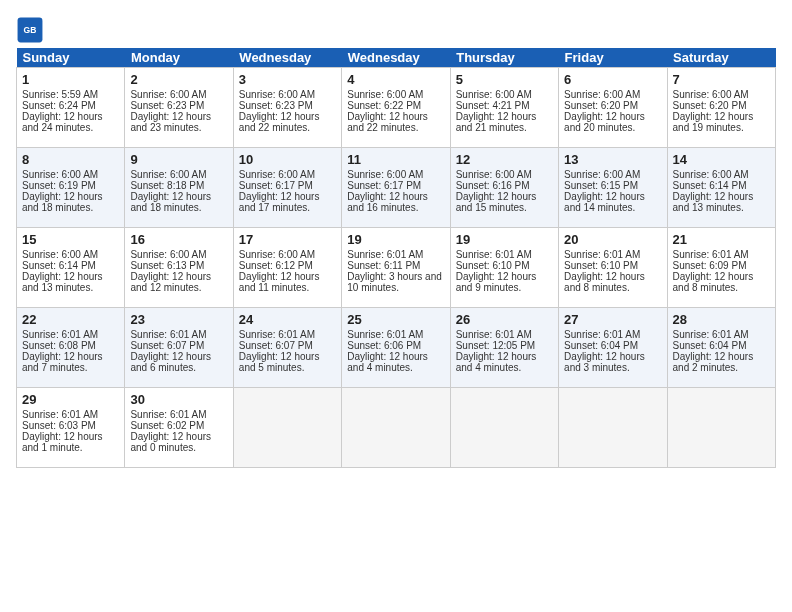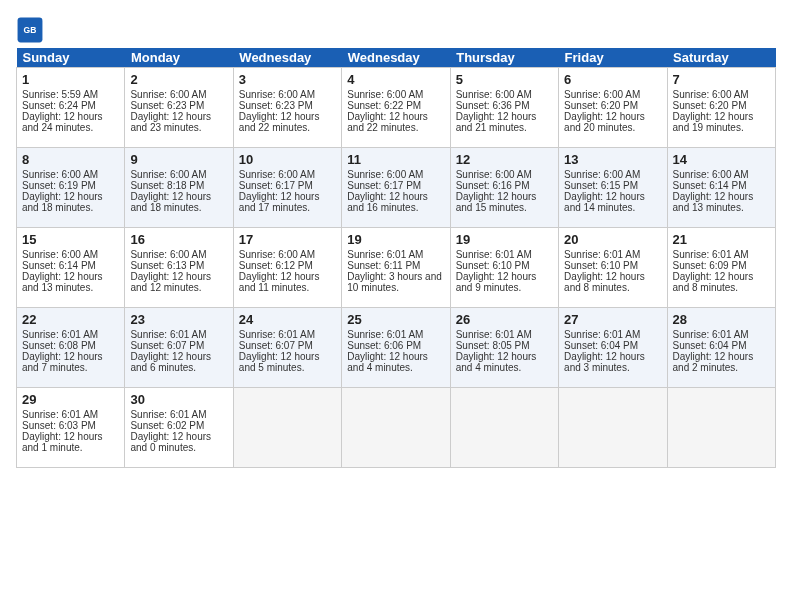--- a/index.html
+++ b/index.html
@@ -118,21 +118,21 @@
       <th>Friday</th>
       <th>Saturday</th>
     </tr>
   </thead>
   <tbody id="calendar-body">
   <tr>
         <td><span class="day-num">1</span><span>Sunrise: 5:59 AM</span><br><span>Sunset: 6:24 PM</span><br><span>Daylight: 12 hours and 24 minutes.</span></td>
         <td><span class="day-num">2</span><span>Sunrise: 6:00 AM</span><br><span>Sunset: 6:23 PM</span><br><span>Daylight: 12 hours and 23 minutes.</span></td>
         <td><span class="day-num">3</span><span>Sunrise: 6:00 AM</span><br><span>Sunset: 6:23 PM</span><br><span>Daylight: 12 hours and 22 minutes.</span></td>
         <td><span class="day-num">4</span><span>Sunrise: 6:00 AM</span><br><span>Sunset: 6:22 PM</span><br><span>Daylight: 12 hours and 22 minutes.</span></td>
-        <td><span class="day-num">5</span><span>Sunrise: 6:00 AM</span><br><span>Sunset: 6:36 PM</span><br><span>Daylight: 12 hours and 21 minutes.</span></td>
+        <td><span class="day-num">5</span><span>Sunrise: 6:00 AM</span><br><span>Sunset: 4:21 PM</span><br><span>Daylight: 12 hours and 21 minutes.</span></td>
         <td><span class="day-num">6</span><span>Sunrise: 6:00 AM</span><br><span>Sunset: 6:20 PM</span><br><span>Daylight: 12 hours and 20 minutes.</span></td>
         <td><span class="day-num">7</span><span>Sunrise: 6:00 AM</span><br><span>Sunset: 6:20 PM</span><br><span>Daylight: 12 hours and 19 minutes.</span></td>
       </tr>
       <tr>
         <td><span class="day-num">8</span><span>Sunrise: 6:00 AM</span><br><span>Sunset: 6:19 PM</span><br><span>Daylight: 12 hours and 18 minutes.</span></td>
         <td><span class="day-num">9</span><span>Sunrise: 6:00 AM</span><br><span>Sunset: 8:18 PM</span><br><span>Daylight: 12 hours and 18 minutes.</span></td>
         <td><span class="day-num">10</span><span>Sunrise: 6:00 AM</span><br><span>Sunset: 6:17 PM</span><br><span>Daylight: 12 hours and 17 minutes.</span></td>
         <td><span class="day-num">11</span><span>Sunrise: 6:00 AM</span><br><span>Sunset: 6:17 PM</span><br><span>Daylight: 12 hours and 16 minutes.</span></td>
         <td><span class="day-num">12</span><span>Sunrise: 6:00 AM</span><br><span>Sunset: 6:16 PM</span><br><span>Daylight: 12 hours and 15 minutes.</span></td>
         <td><span class="day-num">13</span><span>Sunrise: 6:00 AM</span><br><span>Sunset: 6:15 PM</span><br><span>Daylight: 12 hours and 14 minutes.</span></td>
@@ -145,21 +145,21 @@
         <td><span class="day-num">19</span><span>Sunrise: 6:01 AM</span><br><span>Sunset: 6:11 PM</span><br><span>Daylight: 3 hours and 10 minutes.</span></td>
         <td><span class="day-num">19</span><span>Sunrise: 6:01 AM</span><br><span>Sunset: 6:10 PM</span><br><span>Daylight: 12 hours and 9 minutes.</span></td>
         <td><span class="day-num">20</span><span>Sunrise: 6:01 AM</span><br><span>Sunset: 6:10 PM</span><br><span>Daylight: 12 hours and 8 minutes.</span></td>
         <td><span class="day-num">21</span><span>Sunrise: 6:01 AM</span><br><span>Sunset: 6:09 PM</span><br><span>Daylight: 12 hours and 8 minutes.</span></td>
       </tr>
       <tr>
         <td><span class="day-num">22</span><span>Sunrise: 6:01 AM</span><br><span>Sunset: 6:08 PM</span><br><span>Daylight: 12 hours and 7 minutes.</span></td>
         <td><span class="day-num">23</span><span>Sunrise: 6:01 AM</span><br><span>Sunset: 6:07 PM</span><br><span>Daylight: 12 hours and 6 minutes.</span></td>
         <td><span class="day-num">24</span><span>Sunrise: 6:01 AM</span><br><span>Sunset: 6:07 PM</span><br><span>Daylight: 12 hours and 5 minutes.</span></td>
         <td><span class="day-num">25</span><span>Sunrise: 6:01 AM</span><br><span>Sunset: 6:06 PM</span><br><span>Daylight: 12 hours and 4 minutes.</span></td>
-        <td><span class="day-num">26</span><span>Sunrise: 6:01 AM</span><br><span>Sunset: 8:05 PM</span><br><span>Daylight: 12 hours and 4 minutes.</span></td>
+        <td><span class="day-num">26</span><span>Sunrise: 6:01 AM</span><br><span>Sunset: 12:05 PM</span><br><span>Daylight: 12 hours and 4 minutes.</span></td>
         <td><span class="day-num">27</span><span>Sunrise: 6:01 AM</span><br><span>Sunset: 6:04 PM</span><br><span>Daylight: 12 hours and 3 minutes.</span></td>
         <td><span class="day-num">28</span><span>Sunrise: 6:01 AM</span><br><span>Sunset: 6:04 PM</span><br><span>Daylight: 12 hours and 2 minutes.</span></td>
       </tr>
       <tr>
         <td><span class="day-num">29</span><span>Sunrise: 6:01 AM</span><br><span>Sunset: 6:03 PM</span><br><span>Daylight: 12 hours and 1 minute.</span></td>
         <td><span class="day-num">30</span><span>Sunrise: 6:01 AM</span><br><span>Sunset: 6:02 PM</span><br><span>Daylight: 12 hours and 0 minutes.</span></td>
         <td class="empty"></td>
         <td class="empty"></td>
         <td class="empty"></td>
         <td class="empty"></td>

